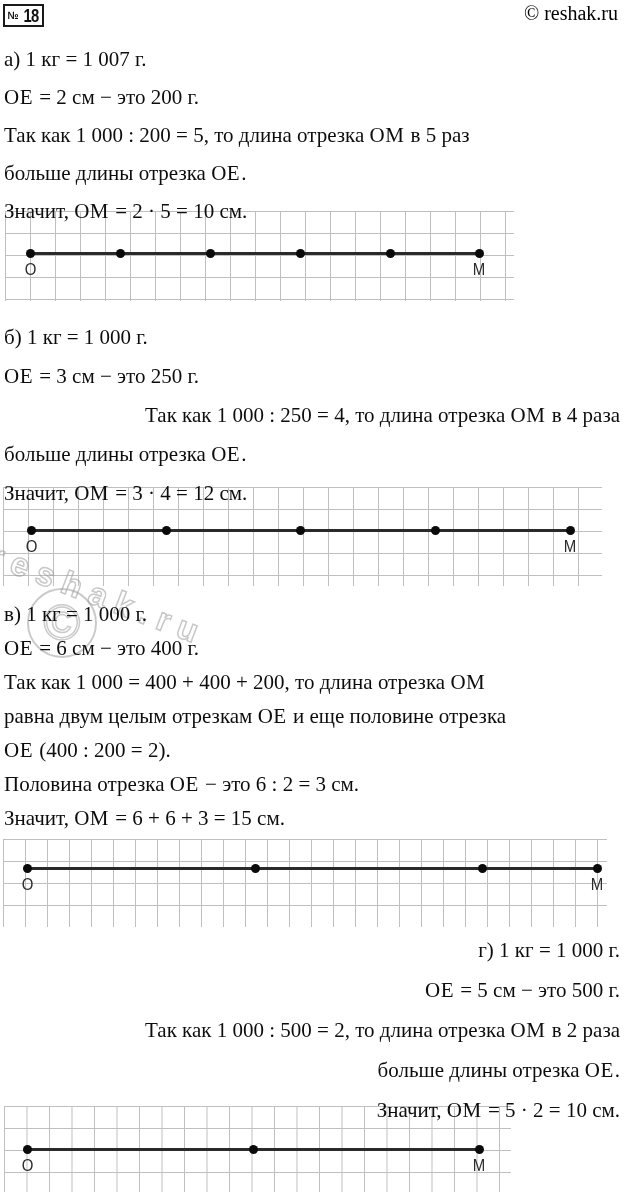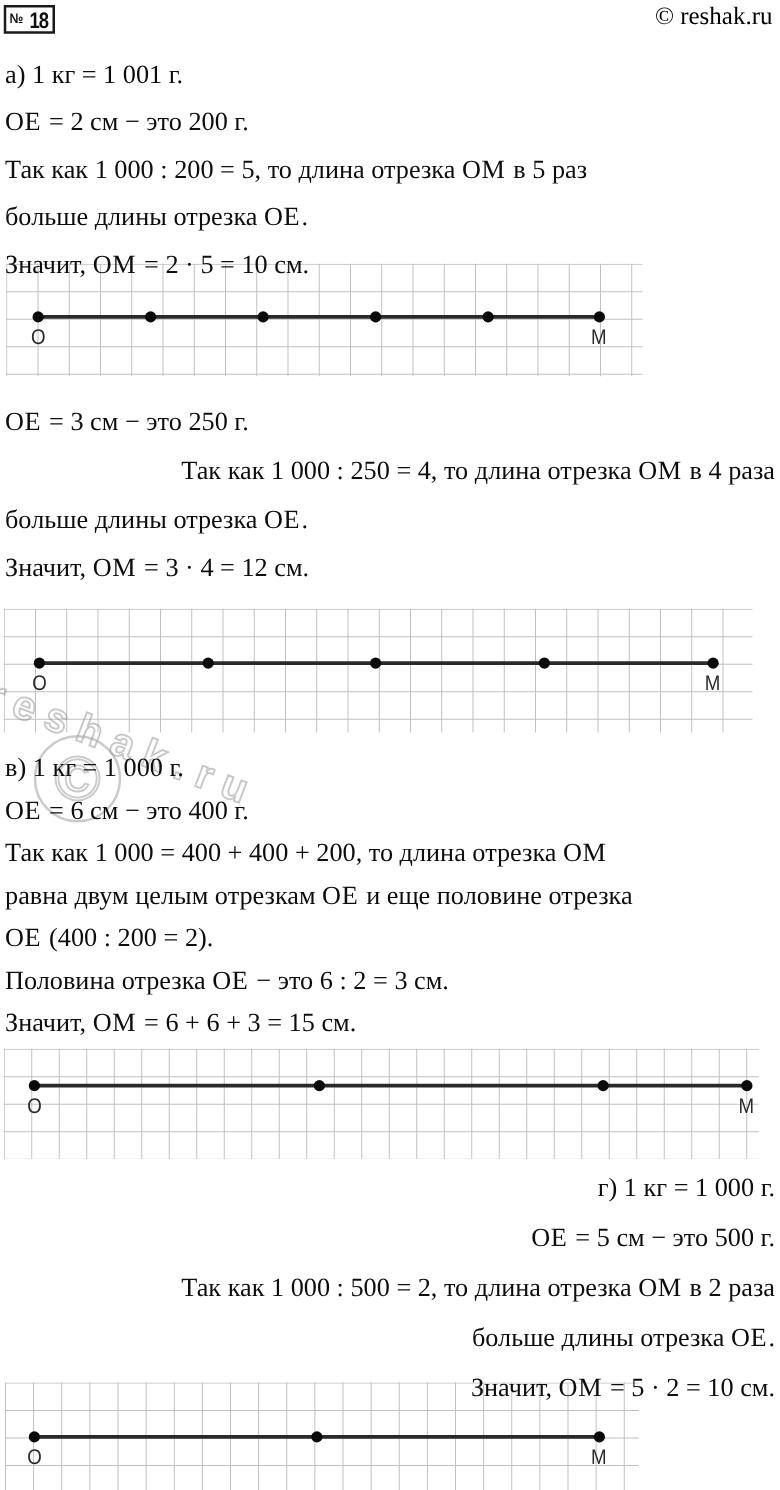--- a/index.html
+++ b/index.html
@@ -68,27 +68,28 @@
 </div>
 <div class="copyright">© reshak.ru</div>
 
 <div class="wm wm-text">reshak.ru</div>
 <div class="wm wm-stamp">
   <span class="c">©</span>
 </div>
 
 <div id="sections-host">
     <div class="section" style="top: 40px;">
-      <div class="tline" style="line-height: 38px;"><span>а) 1 кг = 1 001 г.</span></div>
+      <div class="tline" style="line-height: 38px;"><span>а) 1 кг = 1 007 г.</span></div>
       <div class="tline" style="line-height: 38px;"><span class="var">OE</span><span> = 2 см − это 200 г.</span></div>
       <div class="tline" style="line-height: 38px;"><span>Так как 1 000 : 200 = 5, то длина отрезка </span><span class="var">OM</span><span> в 5 раз</span></div>
       <div class="tline" style="line-height: 38px;"><span>больше длины отрезка </span><span class="var">OE</span><span>.</span></div>
       <div class="tline" style="line-height: 38px;"><span>Значит, </span><span class="var">OM</span><span> = 2 · 5 = 10 см.</span></div>
     </div>
     <div class="section" style="top: 318px;">
+      <div class="tline" style="line-height: 39px;"><span>б) 1 кг = 1 000 г.</span></div>
       <div class="tline" style="line-height: 39px;"><span class="var">OE</span><span> = 3 см − это 250 г.</span></div>
       <div class="tline" style="line-height: 39px; text-align: right;"><span>Так как 1 000 : 250 = 4, то длина отрезка </span><span class="var">OM</span><span> в 4 раза</span></div>
       <div class="tline" style="line-height: 39px;"><span>больше длины отрезка </span><span class="var">OE</span><span>.</span></div>
       <div class="tline" style="line-height: 39px;"><span>Значит, </span><span class="var">OM</span><span> = 3 · 4 = 12 см.</span></div>
     </div>
     <div class="section" style="top: 597px;">
       <div class="tline" style="line-height: 34px;"><span>в) 1 кг = 1 000 г.</span></div>
       <div class="tline" style="line-height: 34px;"><span class="var">OE</span><span> = 6 см − это 400 г.</span></div>
       <div class="tline" style="line-height: 34px;"><span>Так как 1 000 = 400 + 400 + 200, то длина отрезка </span><span class="var">OM</span></div>
       <div class="tline" style="line-height: 34px;"><span>равна двум целым отрезкам </span><span class="var">OE</span><span> и еще половине отрезка</span></div>

